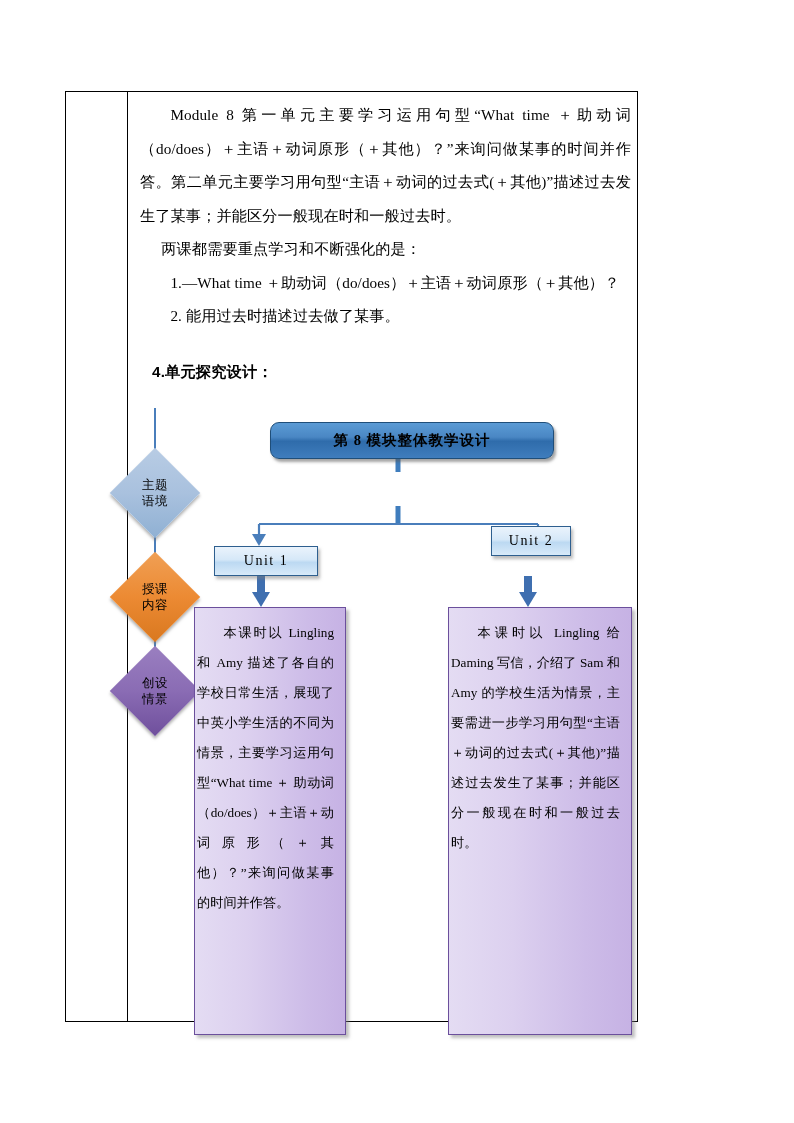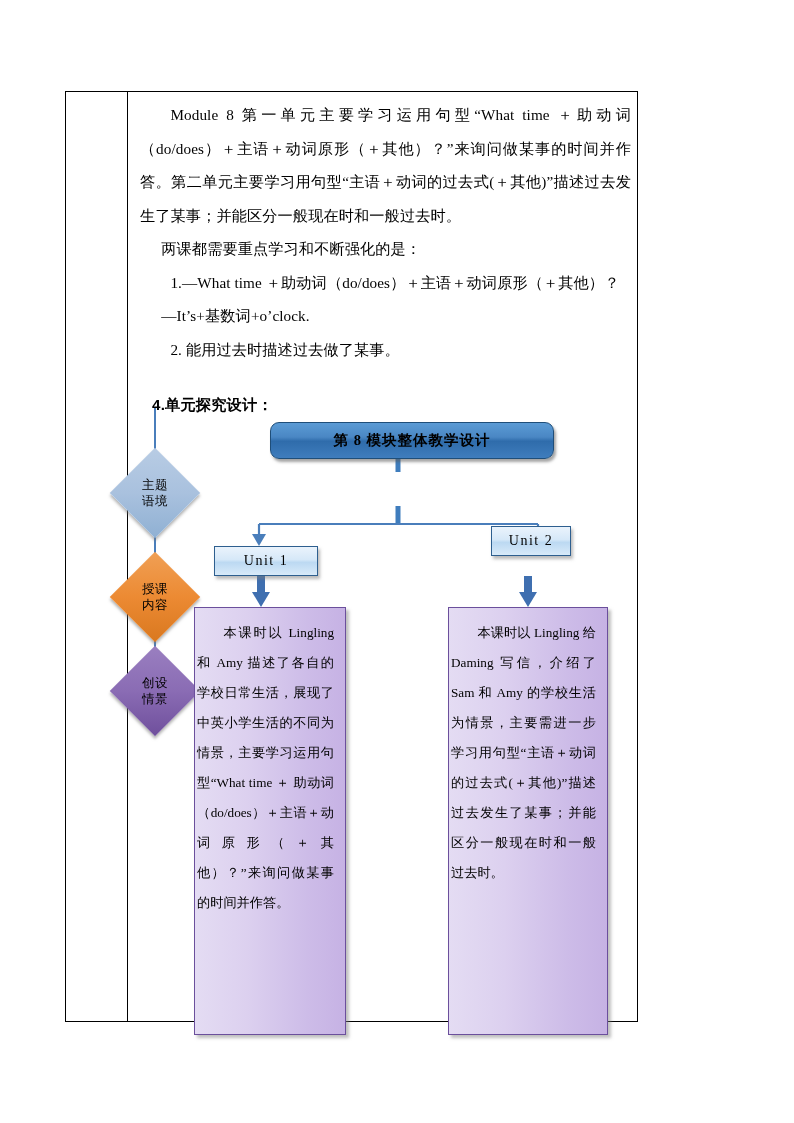--- a/index.html
+++ b/index.html
@@ -129,21 +129,21 @@
     box-sizing: border-box;
     padding: 10px 11px 8px 2px;
     font-size: 13.2px;
     line-height: 30px;
     text-align: justify;
     text-justify: inter-ideograph;
     color: #000000;
   }
   .purple-box .pb-text { text-indent: 2em; display: block; }
   #box-desc1 { left: 194px; top: 607px; width: 152px; height: 428px; }
-  #box-desc2 { left: 448px; top: 607px; width: 160px; height: 428px; }
+  #box-desc2 { left: 448px; top: 607px; width: 184px; height: 428px; }
 
   
   .diamond {
     position: absolute;
     width: 64px;
     height: 64px;
     transform: rotate(45deg);
     display: flex;
     align-items: center;
     justify-content: center;
@@ -181,21 +181,20 @@
 </head>
 <body>
 
 <div id="doc-table">
   <div id="doc-table-left-col"></div>
 
   <div id="doc-body">
     <p class="para indent2">Module 8 第一单元主要学习运用句型“What time ＋助动词（do/does）＋主语＋动词原形（＋其他）？”来询问做某事的时间并作答。第二单元主要学习用句型“主语＋动词的过去式(＋其他)”描述过去发生了某事；并能区分一般现在时和一般过去时。</p>
     <p class="para indent1">两课都需要重点学习和不断强化的是：</p>
     <p class="para indent-num">1.—What time ＋助动词（do/does）＋主语＋动词原形（＋其他）？</p>
-    <p class="para indent1">—It’s+基数词+o’clock.</p>
     <p class="para indent-num">2. 能用过去时描述过去做了某事。</p>
     <div class="spacer-sm"></div>
     <p class="heading-bold">4.单元探究设计：</p>
   </div>
 </div>
 
 <div id="diagram">
 
   <svg id="connectors" xmlns="http://www.w3.org/2000/svg">
 

